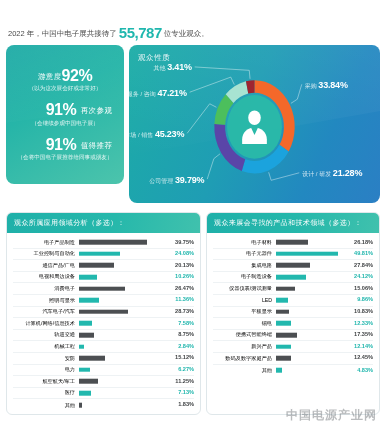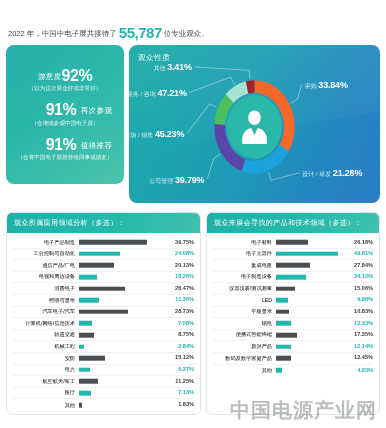--- a/index.html
+++ b/index.html
@@ -100,21 +100,21 @@
   .bar-val {
     font-size:5.6px; font-weight:bold; text-align:right;
     width:29px; white-space:nowrap; line-height:1;
   }
   .dark { color:#3f4244; } .dark-fill { background:#4c4f52; }
   .teal { color:#20b6ad; } .teal-fill { background:#22b8ae; }
 
   
   .watermark {
     position:absolute; right:9px; bottom:4px;
-    font-size:20px; font-weight:bold; letter-spacing:1px;
+    font-size:12px; font-weight:bold; letter-spacing:1px;
     color:rgba(90,95,100,.42);
     font-family:Liberation Sans, sans-serif;
   }
 </style>
 </head>
 <body>
 
 <div class="headline">
   <span>2022 年，中国中电子展共接待了 </span><span class="big">55,787</span><span> 位专业观众。</span>
 </div>

